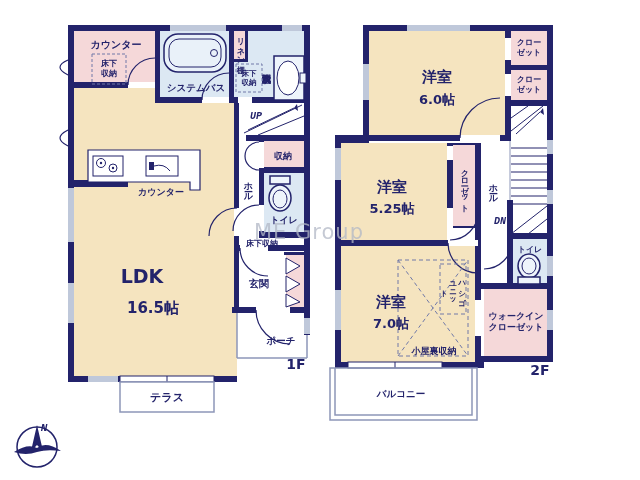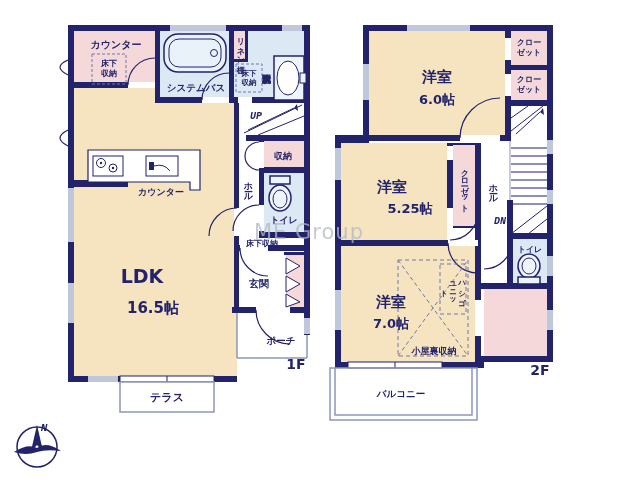--- a/index.html
+++ b/index.html
@@ -283,26 +283,27 @@
   <div class="lbl" style="left:153px;top:308px;font-size:15px">16.5帖</div>
   <div class="lbl" style="left:161px;top:192px;font-size:9px">カウンター</div>
   <div class="lbl" style="left:167px;top:398px;font-size:11px">テラス</div>
   <div class="lbl" style="left:296px;top:364px;font-size:14px">1F</div>
 
   <div class="lbl" style="left:437px;top:77px;font-size:15px">洋室</div>
   <div class="lbl" style="left:437px;top:100px;font-size:13px">6.0帖</div>
   <div class="lbl wrap" style="left:529px;top:48px;font-size:8px;width:30px">クローゼット</div>
   <div class="lbl wrap" style="left:529px;top:85px;font-size:8px;width:30px">クローゼット</div>
   <div class="lbl" style="left:392px;top:187px;font-size:15px">洋室</div>
-  <div class="lbl" style="left:410px;top:209px;font-size:13px">5.25帖</div>
+  <div class="lbl" style="left:392px;top:209px;font-size:13px">5.25帖</div>
   <div class="lbl vert" style="left:464px;top:186px;font-size:8px;height:78px">クローゼット</div>
   <div class="lbl vert" style="left:493px;top:188px;font-size:9px;height:56px">ホール</div>
   <div class="lbl updn" style="left:500px;top:222px;font-size:10px">DN</div>
   <div class="lbl" style="left:530px;top:250px;font-size:8px">トイレ</div>
   <div class="lbl vert" style="left:453px;top:289px;font-size:7.5px;height:32px">ハシゴユニット</div>
   <div class="lbl" style="left:434px;top:351px;font-size:9px">小屋裏収納</div>
+  <div class="lbl wrap" style="left:516px;top:322px;font-size:9px;width:58px">ウォークインクローゼット</div>
   <div class="lbl" style="left:391px;top:302px;font-size:15px">洋室</div>
   <div class="lbl" style="left:391px;top:324px;font-size:13px">7.0帖</div>
   <div class="lbl" style="left:401px;top:394px;font-size:9.5px">バルコニー</div>
   <div class="lbl" style="left:540px;top:370px;font-size:14px">2F</div>
 
   <div class="lbl updn" style="left:44px;top:429px;font-size:11px">N</div>
 </div>
 
 </body></html>

